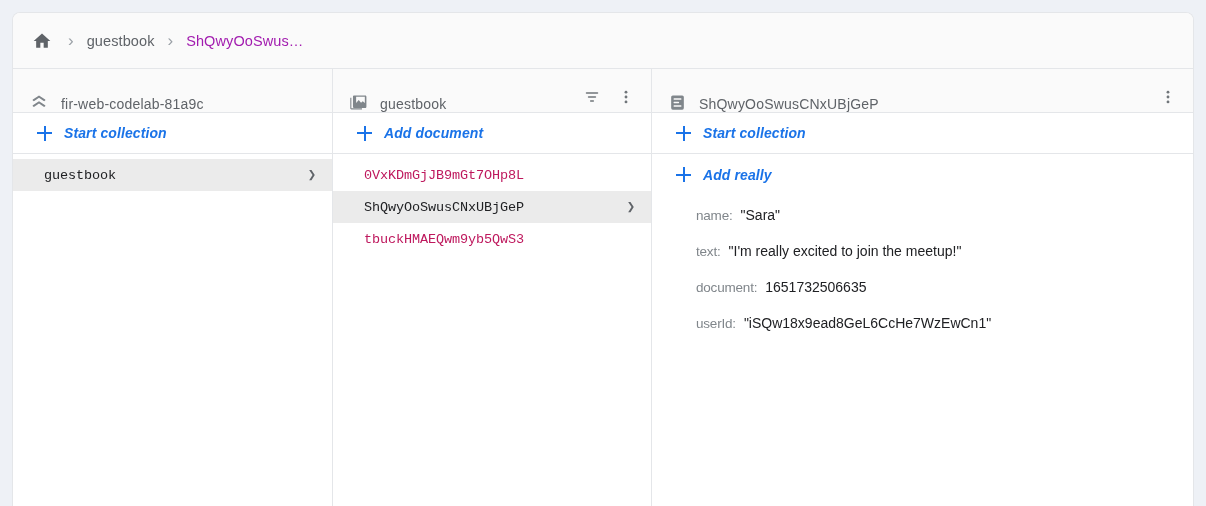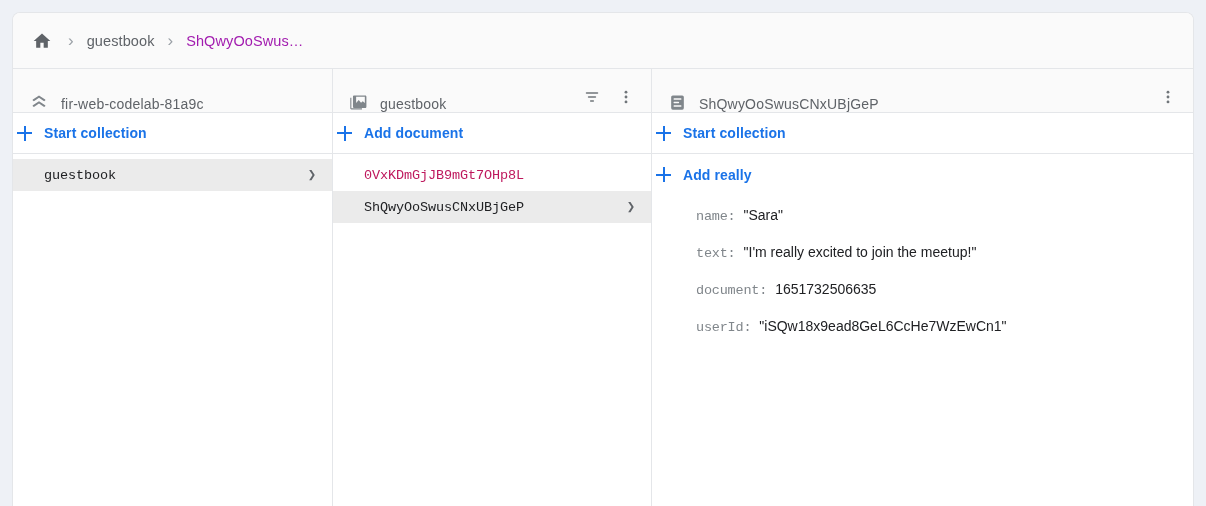--- a/index.html
+++ b/index.html
@@ -127,28 +127,29 @@
     flex-direction: column;
   }
 
   
   .action-row {
     flex: 0 0 auto;
     height: 41px;
     display: flex;
     align-items: center;
     gap: 12px;
-    padding: 0 4px;
+    padding: 0 24px;
     color: #1a73e8;
     font-size: 14px;
     font-weight: bold;
     letter-spacing: .1px;
     cursor: pointer;
     border-bottom: 1px solid #e4e6e9;
     background: #fff;
+    font-style: italic;
   }
   .action-row.no-border { border-bottom: none; }
   .plus {
     flex: 0 0 auto;
     width: 15px; height: 15px;
     position: relative;
   }
   .plus::before, .plus::after {
     content: "";
     position: absolute;
@@ -188,21 +189,21 @@
 
   
   .fields { padding: 12px 16px 0 44px; }
   .field-row {
     display: flex;
     align-items: baseline;
     margin-bottom: 20px;
     white-space: nowrap;
   }
   .field-key {
-    font-family: Liberation Mono, monospace;
+    font-family: Liberation Sans, sans-serif;
     font-size: 13.5px;
     color: #80868b;
     letter-spacing: -.2px;
   }
   .field-val {
     font-size: 14px;
     color: #202124;
     margin-left: 8px;
     letter-spacing: 0;
   }
@@ -281,20 +282,24 @@
         </div>
         <div class="list">
           <div class="list-row">
             <span class="row-label">0VxKDmGjJB9mGt7OHp8L</span>
 
           </div>
           <div class="list-row selected">
             <span class="row-label">ShQwyOoSwusCNxUBjGeP</span>
             <span class="chevron">❯</span>
           </div>
+          <div class="list-row">
+            <span class="row-label">tbuckHMAEQwm9yb5QwS3</span>
+
+          </div>
         </div>
       </div>
     </div>
 
     <div class="col col-document">
       <div class="col-header">
         <span class="hdr-icon">
           <svg width="19" height="19" viewBox="0 0 24 24" fill="currentColor" aria-hidden="true">
             <rect x="4" y="3" width="16" height="18" rx="2"></rect>
             <rect x="7" y="6.6" width="10" height="1.9" rx=".6" fill="#fafafa"></rect>

